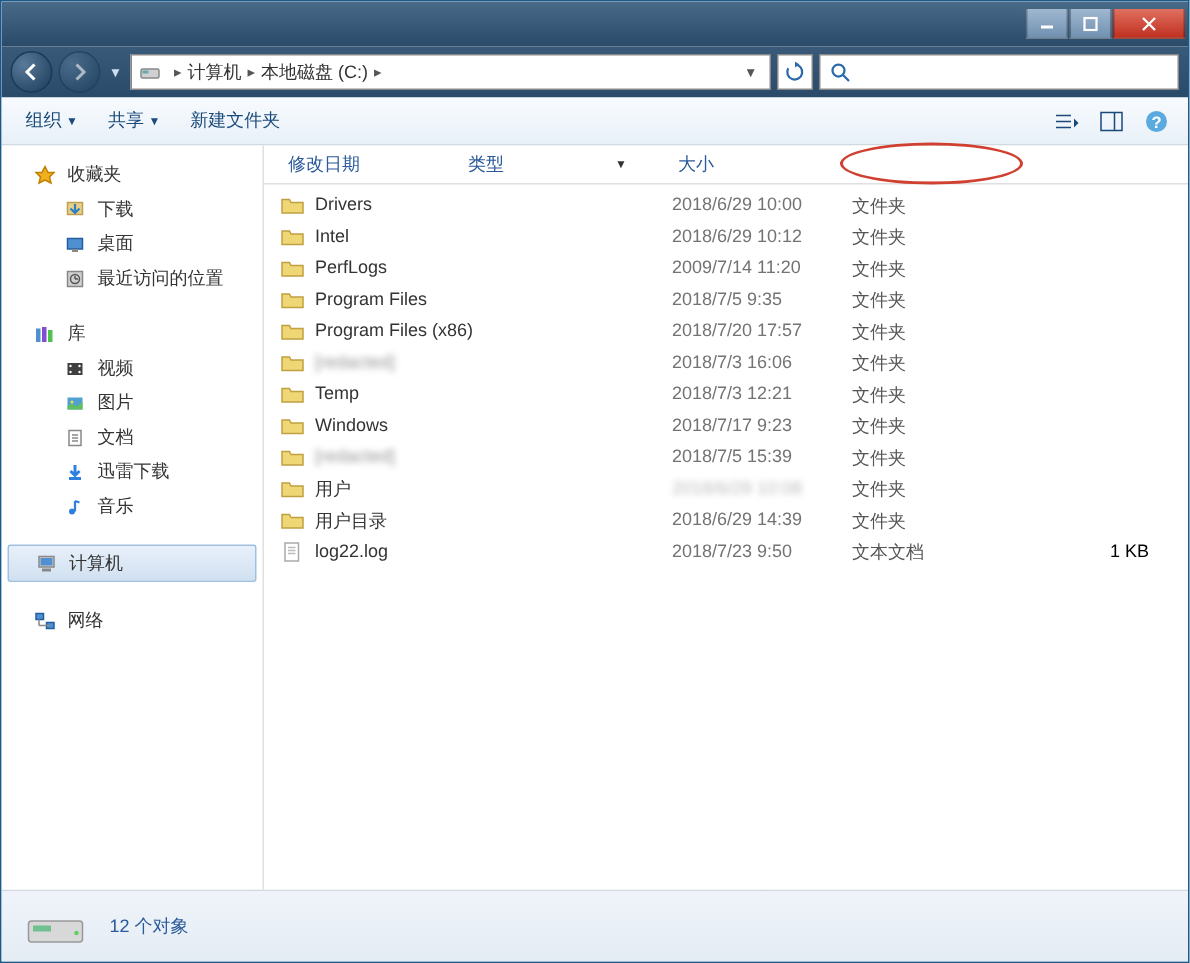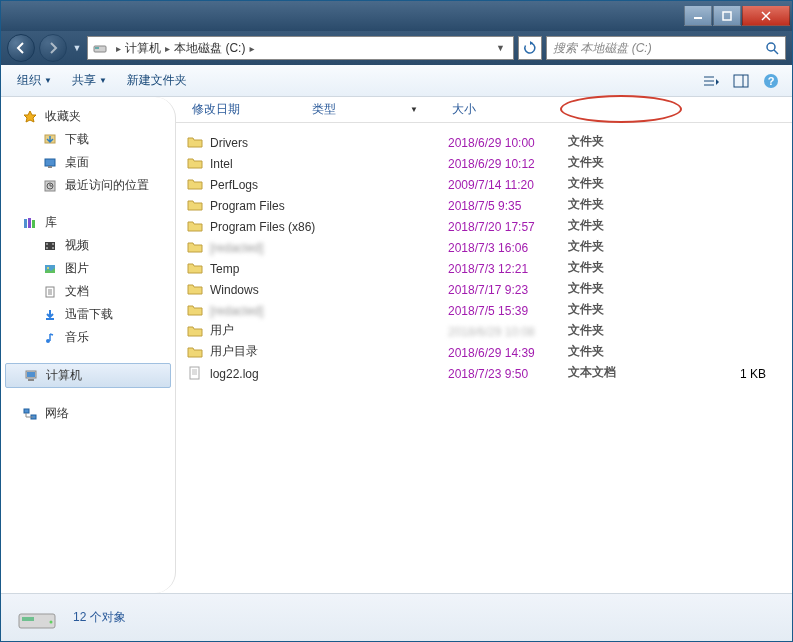--- a/index.html
+++ b/index.html
@@ -19,44 +19,44 @@
 .refresh-btn { width: 24px; height: 24px; background: #fff; border: 1px solid #888; display: flex; align-items: center; justify-content: center; color: #2a6aaa; font-size: 14px; }
 .searchbar { width: 240px; height: 24px; background: #fff; border: 1px solid #888; display: flex; align-items: center; padding: 0 6px; font-size: 12px; color: #888; font-style: italic; }
 .searchbar span.txt { flex: 1; }
 .searchbar .sicon { color: #2a6aaa; font-style: normal; }
 .toolbar { height: 32px; background: linear-gradient(#f8fbfe, #e8f0f8); border-bottom: 1px solid #d0d8e0; display: flex; align-items: center; padding: 0 8px; font-size: 12px; color: #1a4a7a; gap: 4px; }
 .tb-item { padding: 3px 8px; display: flex; align-items: center; gap: 3px; }
 .tb-dd { font-size: 8px; }
 .tb-spacer { flex: 1; }
 .tb-icon { width: 26px; height: 22px; display: flex; align-items: center; justify-content: center; border: 1px solid transparent; }
 .main { display: flex; height: calc(642px - 30px - 34px - 32px - 48px - 2px); }
-.sidebar { width: 175px; background: #fff; border-right: 1px solid #e0e0e0; padding: 8px 0; overflow-y: auto; font-size: 12px; border-radius: 21px; }
+.sidebar { width: 175px; background: #fff; border-right: 1px solid #e0e0e0; padding: 8px 0; overflow-y: auto; font-size: 12px; }
 .sb-group { margin-bottom: 14px; }
 .sb-head { display: flex; align-items: center; padding: 3px 8px 3px 20px; color: #333; }
 .sb-head .icon { width: 18px; height: 16px; margin-right: 6px; display: flex; align-items: center; justify-content: center; }
 .sb-item { display: flex; align-items: center; padding: 3px 8px 3px 40px; color: #333; text-align: right; }
 .sb-item .icon { width: 18px; height: 16px; margin-right: 6px; display: flex; align-items: center; justify-content: center; }
 .sb-item.active { background: linear-gradient(#e8f0fa, #d0e0f0); border: 1px solid #a0c0e0; border-radius: 2px; margin: 0 4px; padding-left: 36px; }
 .content { flex: 1; background: #fff; display: flex; flex-direction: column; }
 .col-headers { height: 26px; border-bottom: 1px solid #e0e0e0; display: flex; align-items: center; font-size: 12px; color: #2a5a9a; padding-left: 10px; position: relative; }
 .col { padding: 0 6px; }
 .col-name { width: 256px; }
 .col-date { width: 120px; }
 .col-type { width: 118px; display: flex; align-items: center; }
 .col-size { width: 80px; text-align: center; }
 .type-dd { margin-left: auto; font-size: 8px; color: #333; }
 .highlight-ellipse { position: absolute; left: 384px; top: -2px; width: 122px; height: 28px; border: 2px solid #d04030; border-radius: 50%; pointer-events: none; }
 .filelist { flex: 1; overflow-y: auto; padding: 6px 0; }
-.filerow { display: flex; align-items: flex-end; height: 21px; font-size: 12px; color: #333; padding-left: 10px; }
+.filerow { display: flex; align-items: flex-start; height: 21px; font-size: 12px; color: #333; padding-left: 10px; }
 .filerow .ficon { width: 18px; height: 16px; margin-right: 6px; display: flex; align-items: center; justify-content: center; }
 .filerow .fname { width: 238px; }
 .filerow .fname.blur { filter: blur(2px); color: #999; }
-.filerow .fdate { width: 120px; color: #a21caf; }
+.filerow .fdate { width: 120px; color: #737373; }
 .filerow .fdate.blur { filter: blur(2px); color: #bbb; }
-.filerow .ftype { width: 118px; color: #555; font-weight: bold; }
+.filerow .ftype { width: 118px; color: #555; }
 .filerow .fsize { width: 80px; color: #000000; text-align: right; }
 .statusbar { height: 48px; background: linear-gradient(#f0f4fa, #e4ecf4); border-top: 1px solid #d0d8e0; display: flex; align-items: center; padding: 0 12px; font-size: 12px; color: #2a5a9a; gap: 12px; }
 .status-icon { width: 48px; height: 36px; display: flex; align-items: center; justify-content: center; }
 svg { display: block; }
 </style>
 </head>
 <body>
 
 <div class="titlebar">
   <div class="win-btn win-min">
@@ -103,21 +103,20 @@
     <span class="addr-sep">▸</span>
     <span class="addr-dd">▼</span>
   </div>
   <div class="refresh-btn">
     <svg width="14" height="14">
         <path d="M7 2 A5 5 0 1 1 2.5 4.5" fill="none" stroke="#2a6aaa" stroke-width="1.5"></path>
         <path d="M7 0 L7 4 L10 2 Z" fill="#2a6aaa"></path>
       </svg>
   </div>
   <div class="searchbar">
-    <span class="txt">搜索 本地磁盘 (C:)</span>
     <span class="sicon">
       <svg width="14" height="14">
           <circle cx="6" cy="6" r="4" fill="none" stroke="#2a6aaa" stroke-width="1.5"></circle>
           <line x1="9" y1="9" x2="13" y2="13" stroke="#2a6aaa" stroke-width="1.5"></line>
         </svg>
     </span>
   </div>
 </div>
 
 <div class="toolbar">

